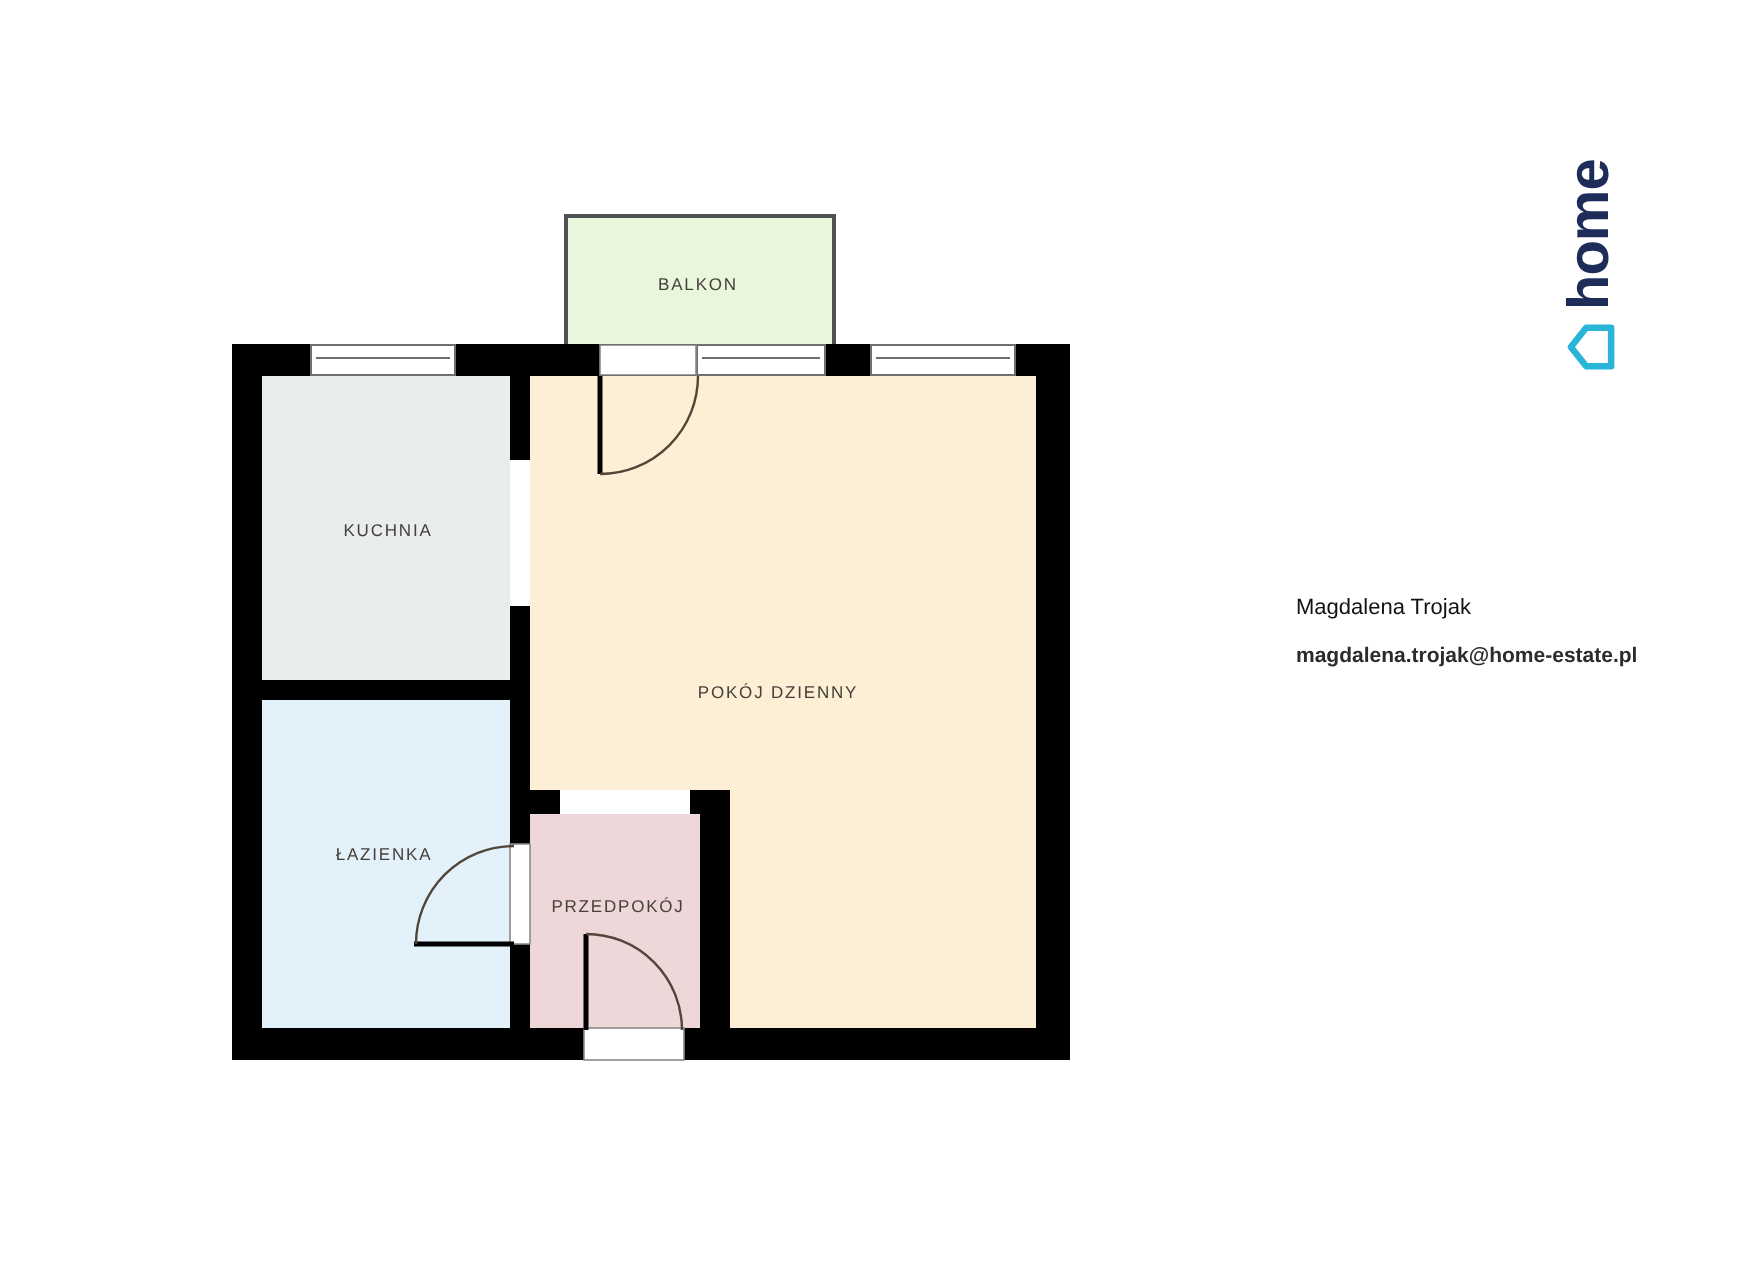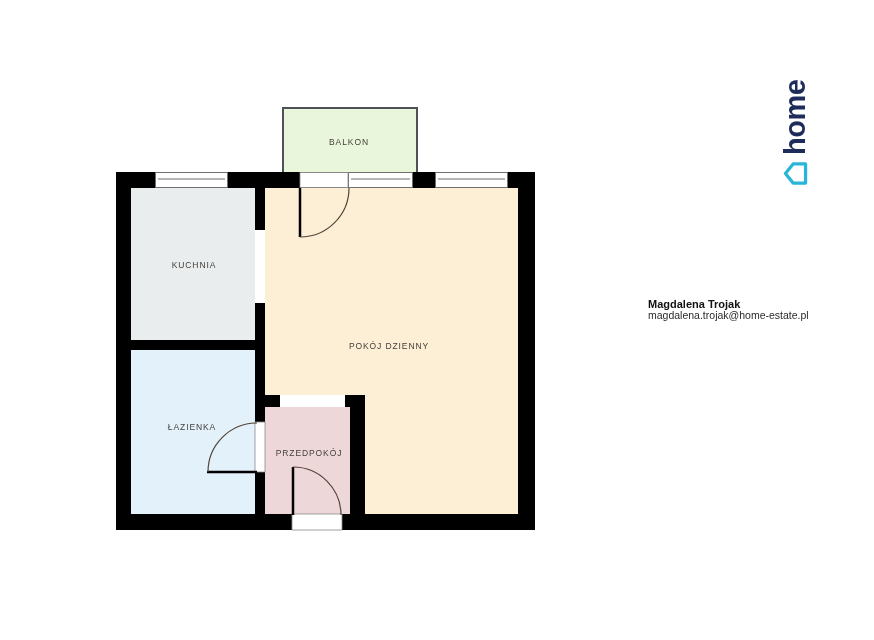--- a/index.html
+++ b/index.html
@@ -6,22 +6,22 @@
   body{
     width:874px;height:640px;position:relative;background:#ffffff;
     font-family:"Liberation Sans", sans-serif;overflow:hidden;
   }
   #plan-svg{position:absolute;left:0;top:0;}
   .room-label{
     font-family:"Liberation Sans", sans-serif;
     font-size:8.5px;letter-spacing:0.9px;fill:#45403a;
   }
   .agent-block{position:absolute;left:648px;top:299px;}
-  .agent-name{font-size:11px;font-weight:700;color:#121212;line-height:11px;}
-  .agent-email{font-size:10.5px;font-weight:400;color:#2b2b2b;line-height:11px;margin-top:0;}
+  .agent-name{font-size:11px;font-weight:400;color:#121212;line-height:11px;}
+  .agent-email{font-size:10.5px;font-weight:700;color:#2b2b2b;line-height:11px;margin-top:13px;}
   .logo-rot{
     position:absolute;left:740px;top:108px;width:110px;height:44px;
     display:flex;align-items:center;justify-content:flex-start;gap:7px;
     transform:rotate(-90deg);transform-origin:55px 22px;
   }
   .logo-text{
     font-size:29px;font-weight:700;letter-spacing:-0.5px;line-height:29px;
     font-family:"Liberation Sans", sans-serif;
   }
 </style>

